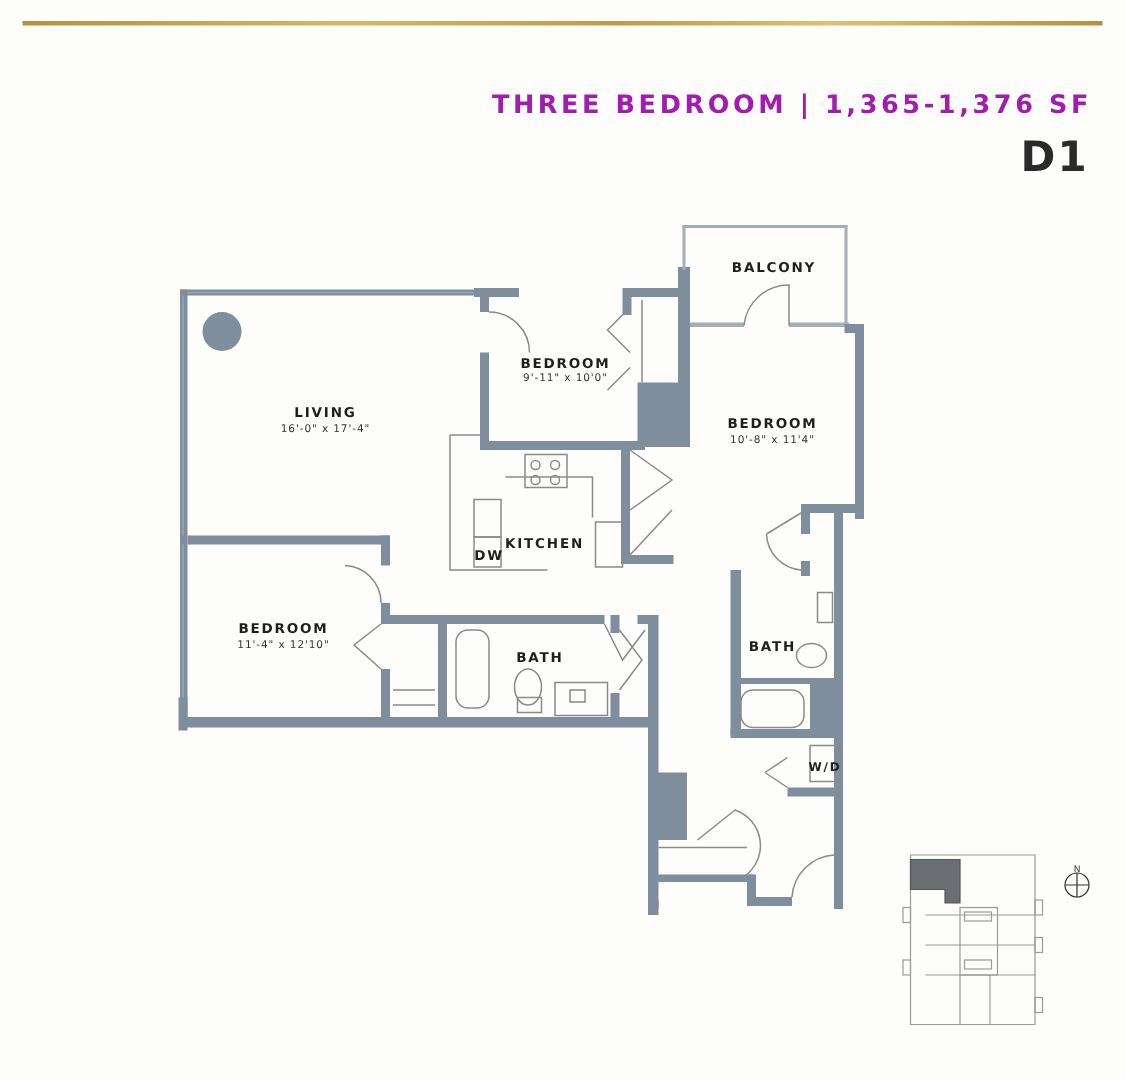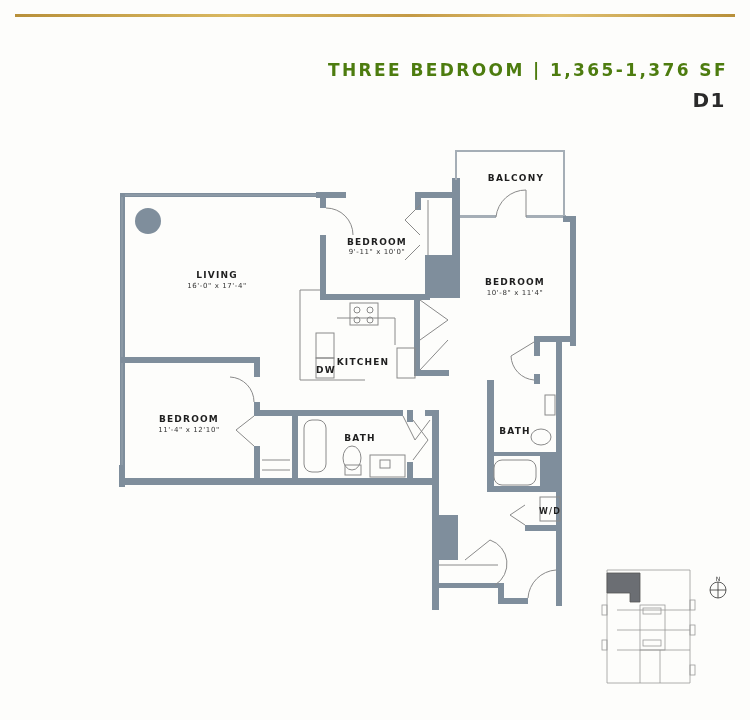--- a/index.html
+++ b/index.html
@@ -1,21 +1,21 @@
 <!DOCTYPE html>
 <html><head>
 <meta charset="utf-8">
 <style>
   html, body { margin:0; padding:0; }
   body { width:750px; height:720px; background:#fdfdfb; position:relative; overflow:hidden;
          font-family:"DejaVu Sans", sans-serif; color:#222; }
   .gold-rule { position:absolute; left:15px; top:14px; width:720px; height:3px;
                background:linear-gradient(90deg,#b8903a,#d9b860 30%,#c49a45 55%,#e0c070 75%,#b8903a); }
-  .title { position:absolute; right:22px; top:60px; font-size:17px; font-weight:bold; letter-spacing:2.4px; color:#4d7c0f; white-space:nowrap; }
-  .unit { position:absolute; right:24px; top:88px; font-size:20px; font-weight:bold; letter-spacing:1.5px; color:#2a2a2a; }
+  .title { position:absolute; right:22px; top:60px; font-size:17px; font-weight:bold; letter-spacing:2.4px; color:#a21caf; white-space:nowrap; }
+  .unit { position:absolute; right:24px; top:88px; font-size:28px; font-weight:bold; letter-spacing:1.5px; color:#2a2a2a; }
   svg.plan { position:absolute; left:0; top:0; }
   .lbl { font-family:"DejaVu Sans", sans-serif; font-weight:bold; fill:#1e1e1e; letter-spacing:1.2px; }
   .dim { font-family:"DejaVu Sans", sans-serif; fill:#333; letter-spacing:0.6px; }
 </style>
 </head>
 <body>
 
 <div class="gold-rule"></div>
 <div class="title">THREE BEDROOM | 1,365-1,376 SF</div>
 <div class="unit">D1</div>

